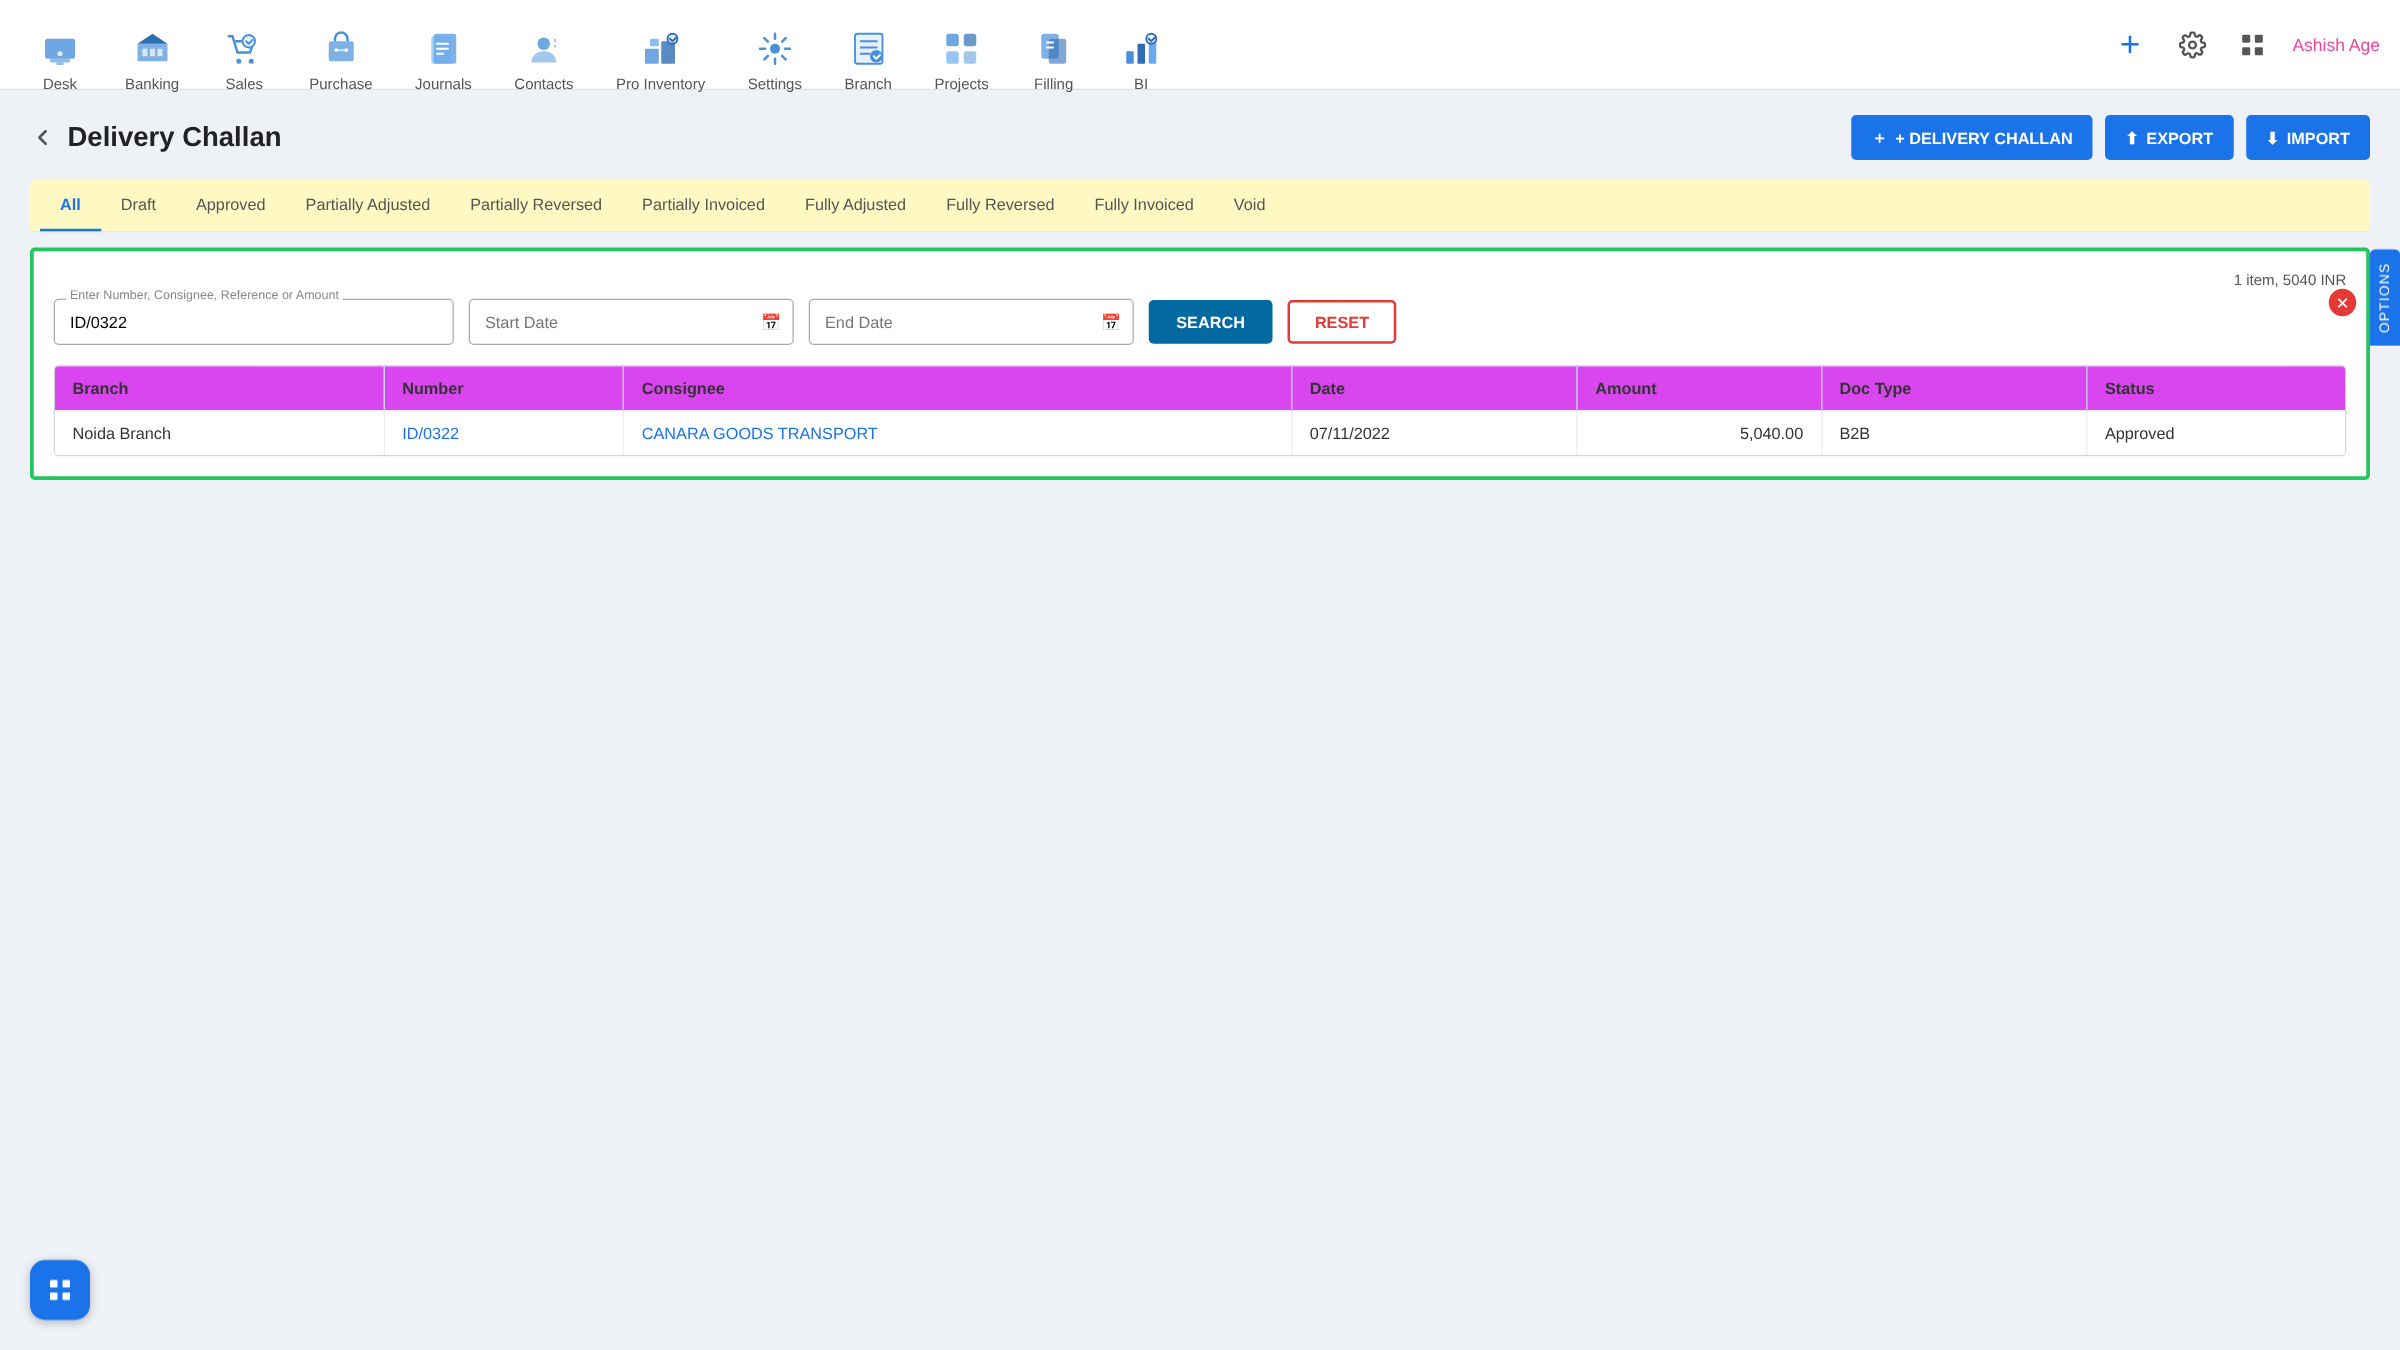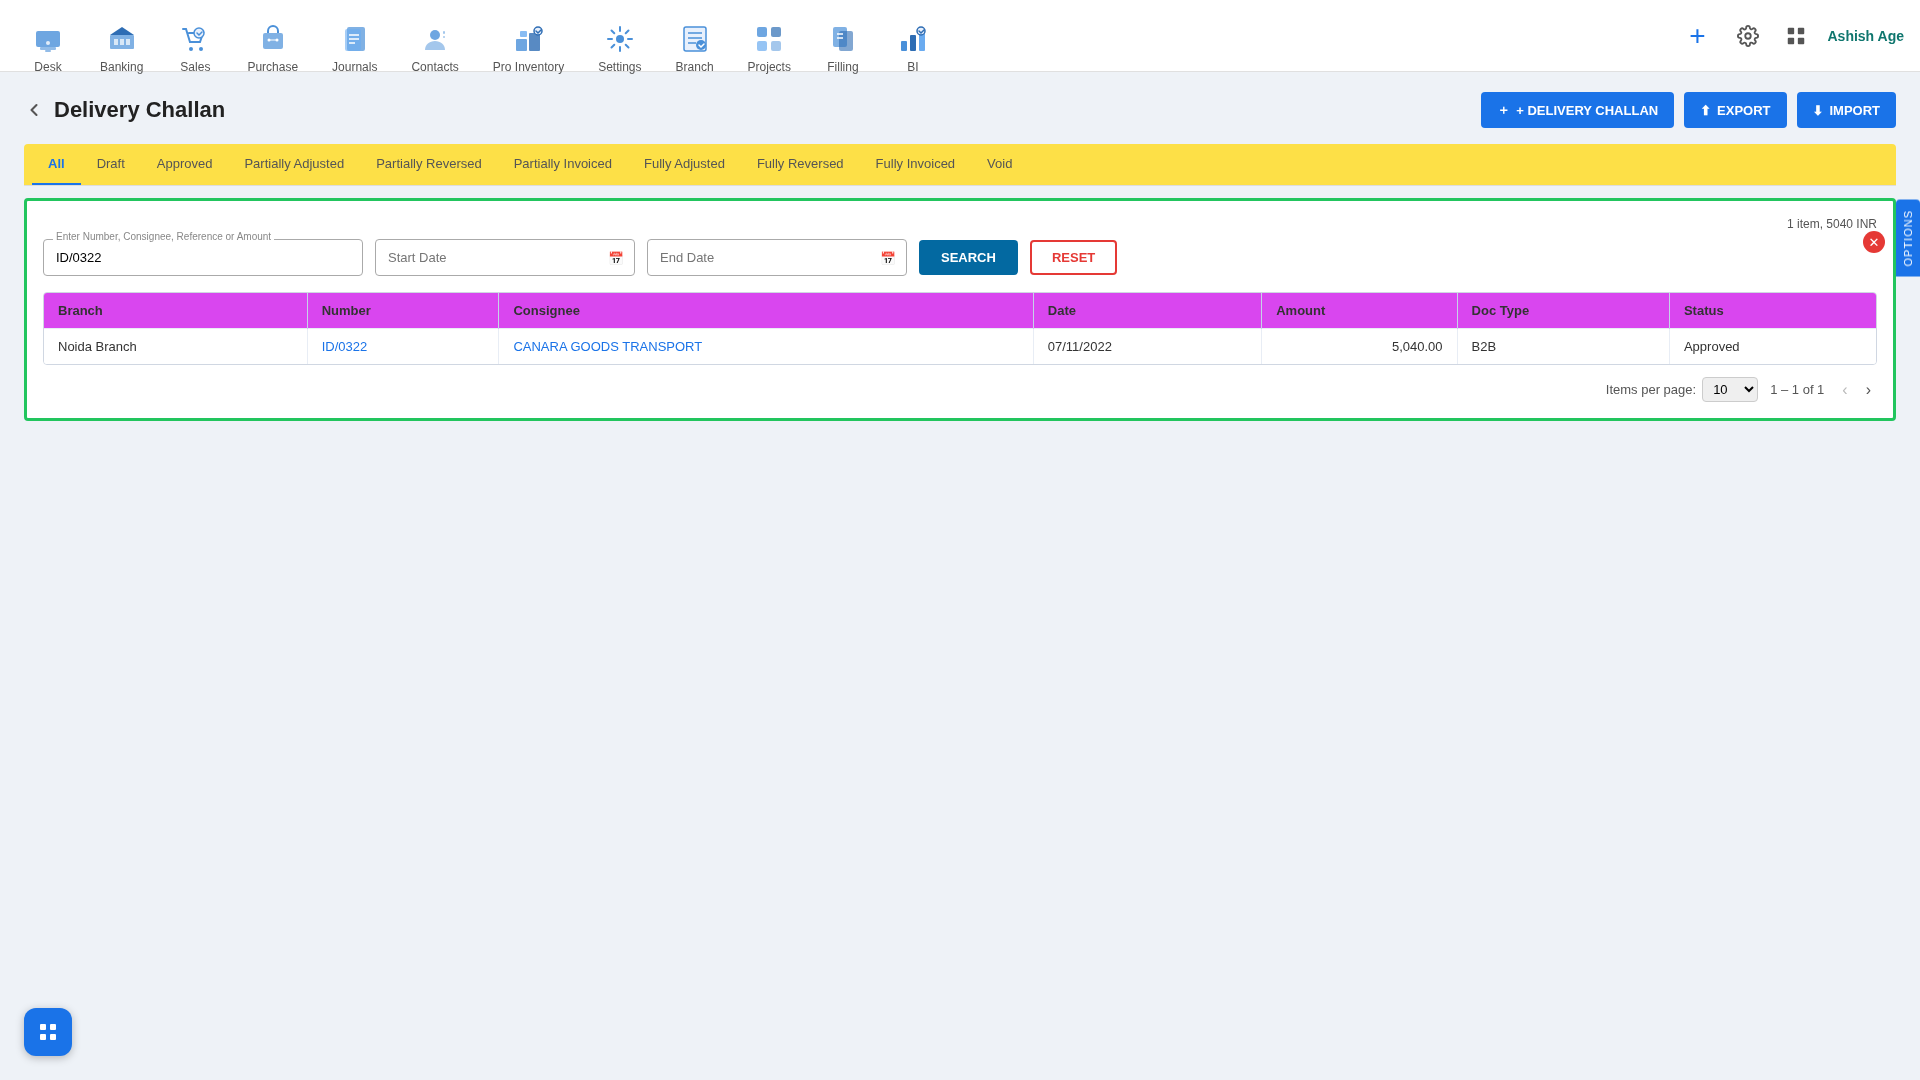--- a/index.html
+++ b/index.html
@@ -61,21 +61,21 @@
       background: none;
       border: none;
       cursor: pointer;
       width: 32px; height: 32px;
       display: flex; align-items: center; justify-content: center;
       color: #555;
     }
     .user-info {
       display: flex; flex-direction: column; align-items: flex-end;
     }
-    .user-name { font-weight: 700; font-size: 14px; color: #0f766e; }
+    .user-name { font-weight: 400; font-size: 14px; color: #ec4899; }
 
     
     .options-tab {
       position: fixed;
       right: 0;
       top: 200px;
       background: #1a73e8;
       color: #fff;
       writing-mode: vertical-rl;
       transform: rotate(180deg);
@@ -133,21 +133,21 @@
       border-radius: 4px; cursor: pointer;
       font-size: 13px; font-weight: 600;
       display: flex; align-items: center; gap: 6px;
     }
 
     
     .tab-bar {
       display: flex;
       border-bottom: 1px solid #ddd;
       margin-bottom: 12px;
-      background: #fde047;
+      background: #fef9c3;
       border-radius: 4px 4px 0 0;
       padding: 0 8px;
     }
     .tab-item {
       padding: 12px 16px;
       cursor: pointer;
       font-size: 13px;
       color: #555;
       border-bottom: 2px solid transparent;
       white-space: nowrap;
@@ -595,36 +595,20 @@
             </td>
             <td>07/11/2022</td>
             <td style="text-align:right">5,040.00</td>
             <td>B2B</td>
             <td>Approved</td>
           </tr>
         </tbody>
       </table>
     </div>
 
-    <div class="pagination-row">
-      <div class="per-page-select">
-        <span>Items per page:</span>
-        <select>
-          <option>10</option>
-          <option>25</option>
-          <option>50</option>
-          <option>100</option>
-        </select>
-      </div>
-      <span>1 – 1 of 1</span>
-      <div class="page-nav">
-        <button class="page-btn" disabled="">‹</button>
-        <button class="page-btn">›</button>
-      </div>
-    </div>
 
   </div>
 </div>
 
 <div class="fab">
   <svg width="24" height="24" viewBox="0 0 24 24" fill="white">
     <rect x="4" y="4" width="6" height="6" rx="1"></rect>
     <rect x="14" y="4" width="6" height="6" rx="1"></rect>
     <rect x="4" y="14" width="6" height="6" rx="1"></rect>
     <rect x="14" y="14" width="6" height="6" rx="1"></rect>

